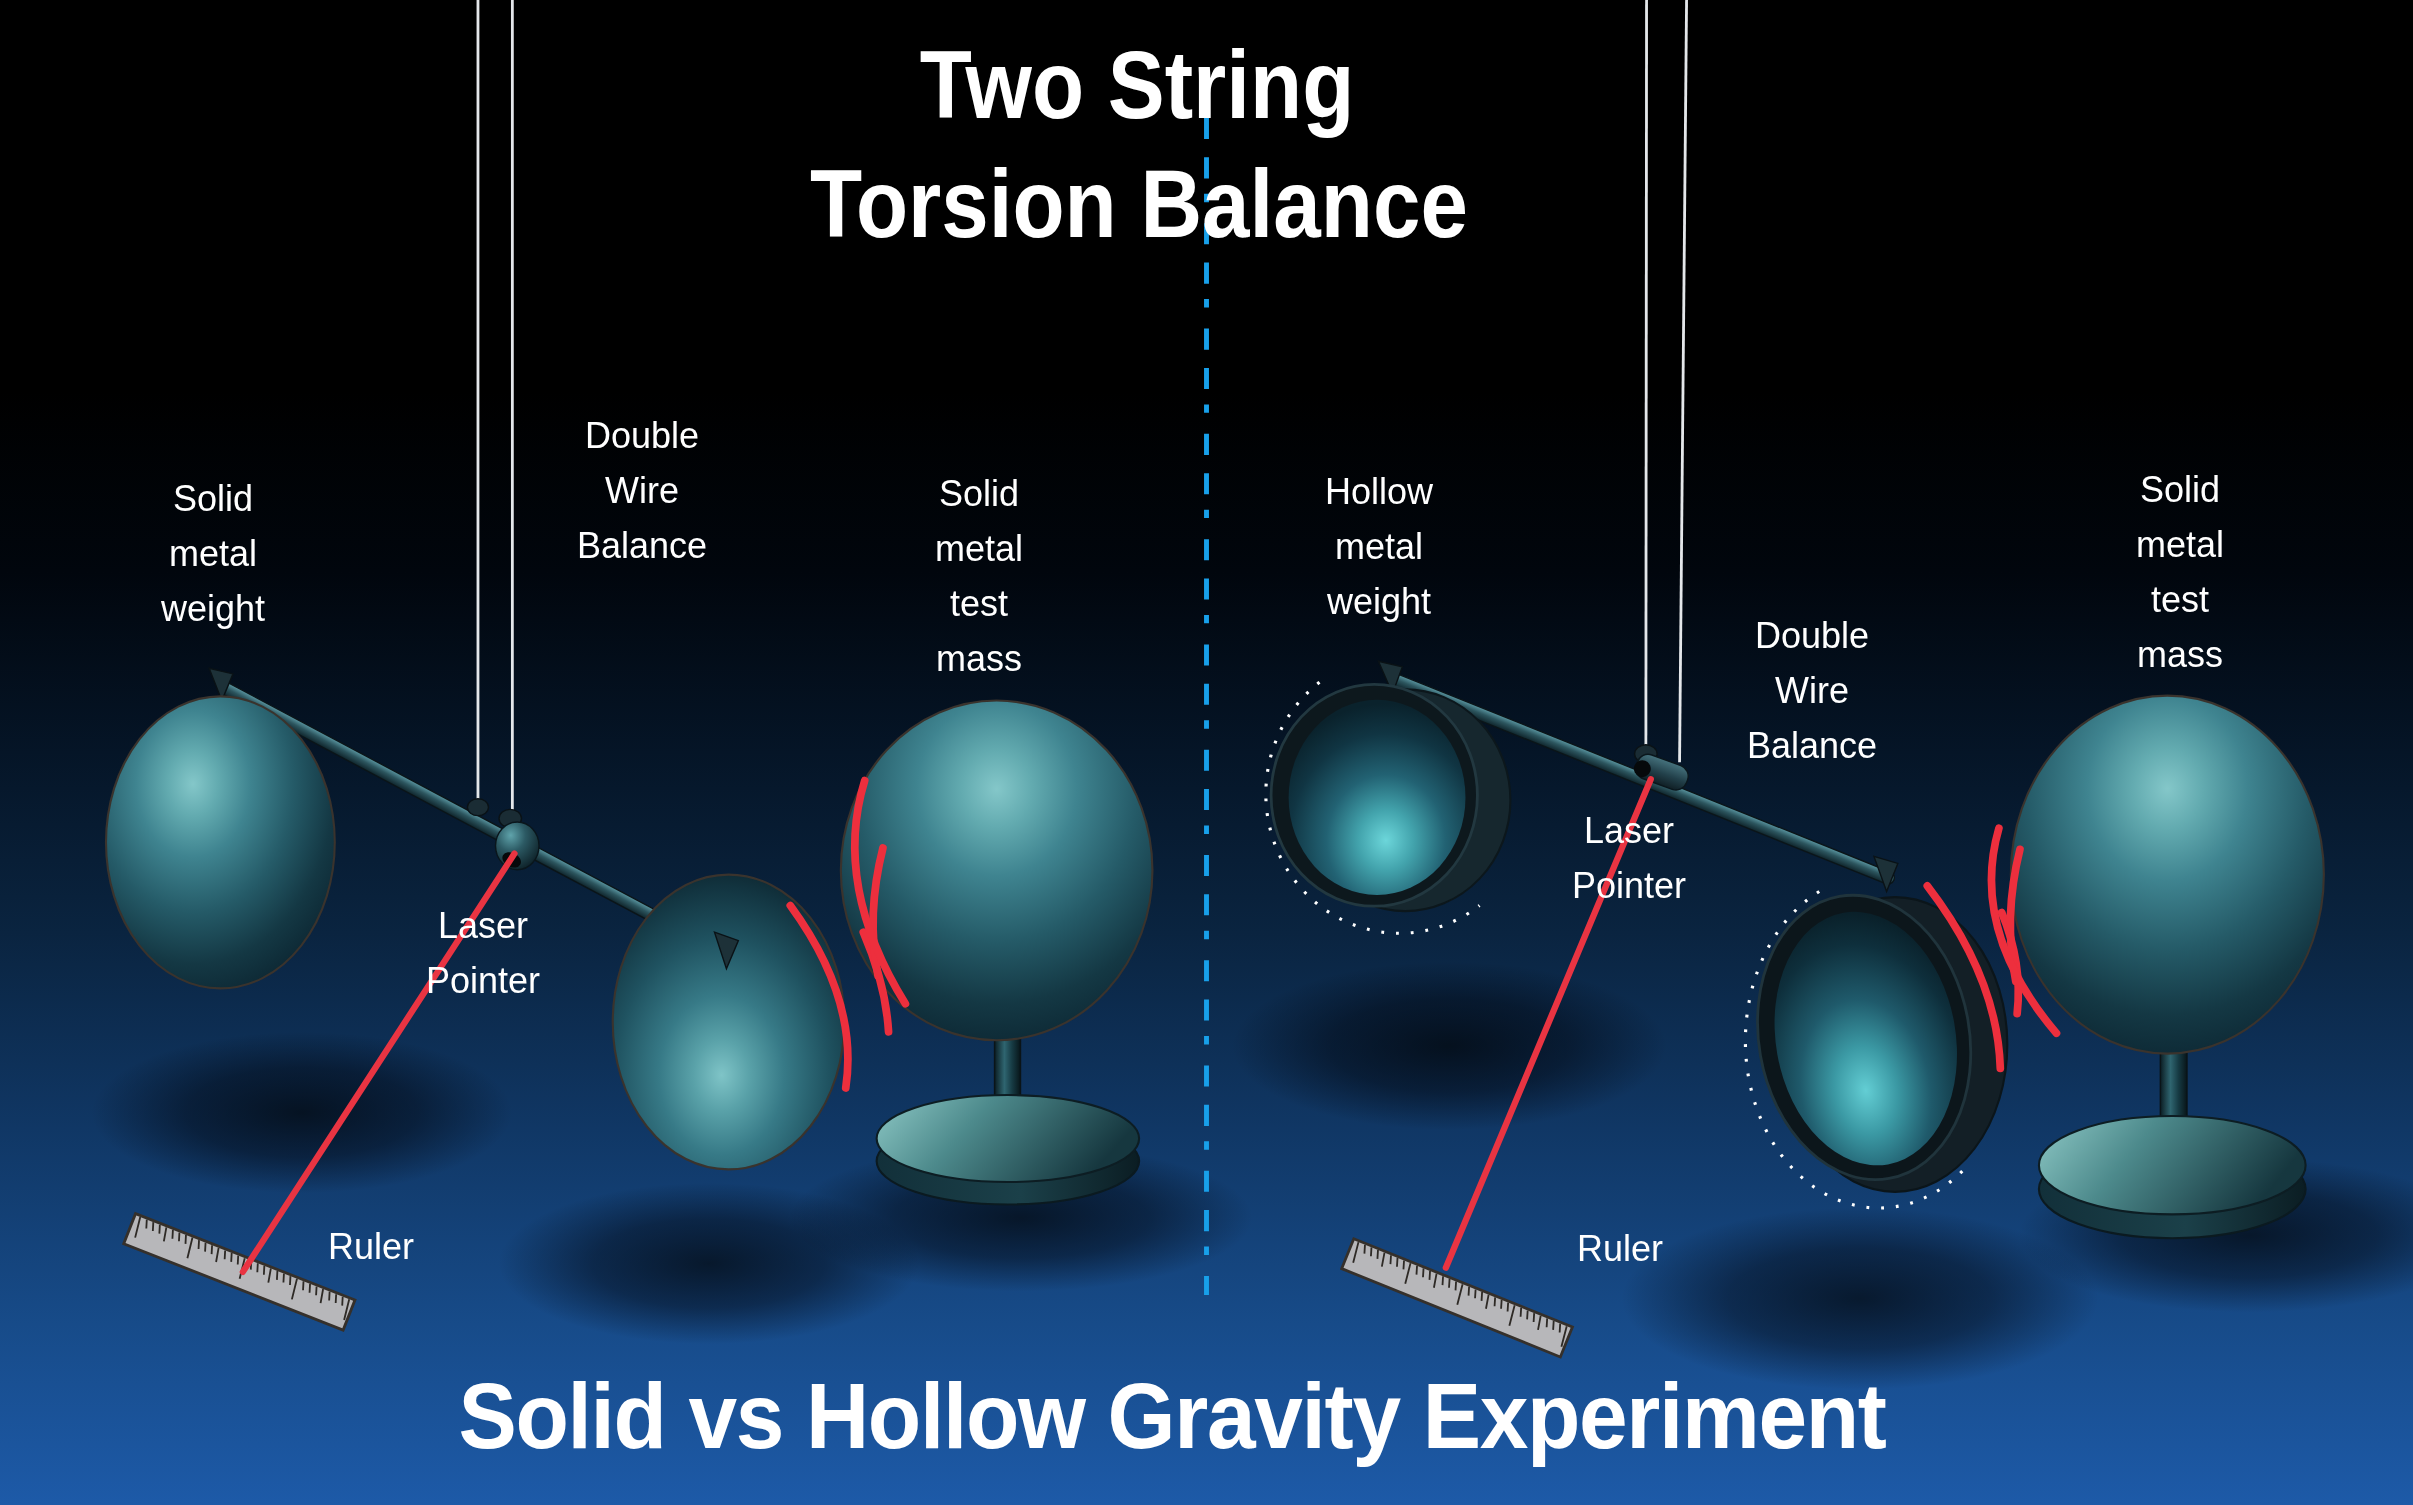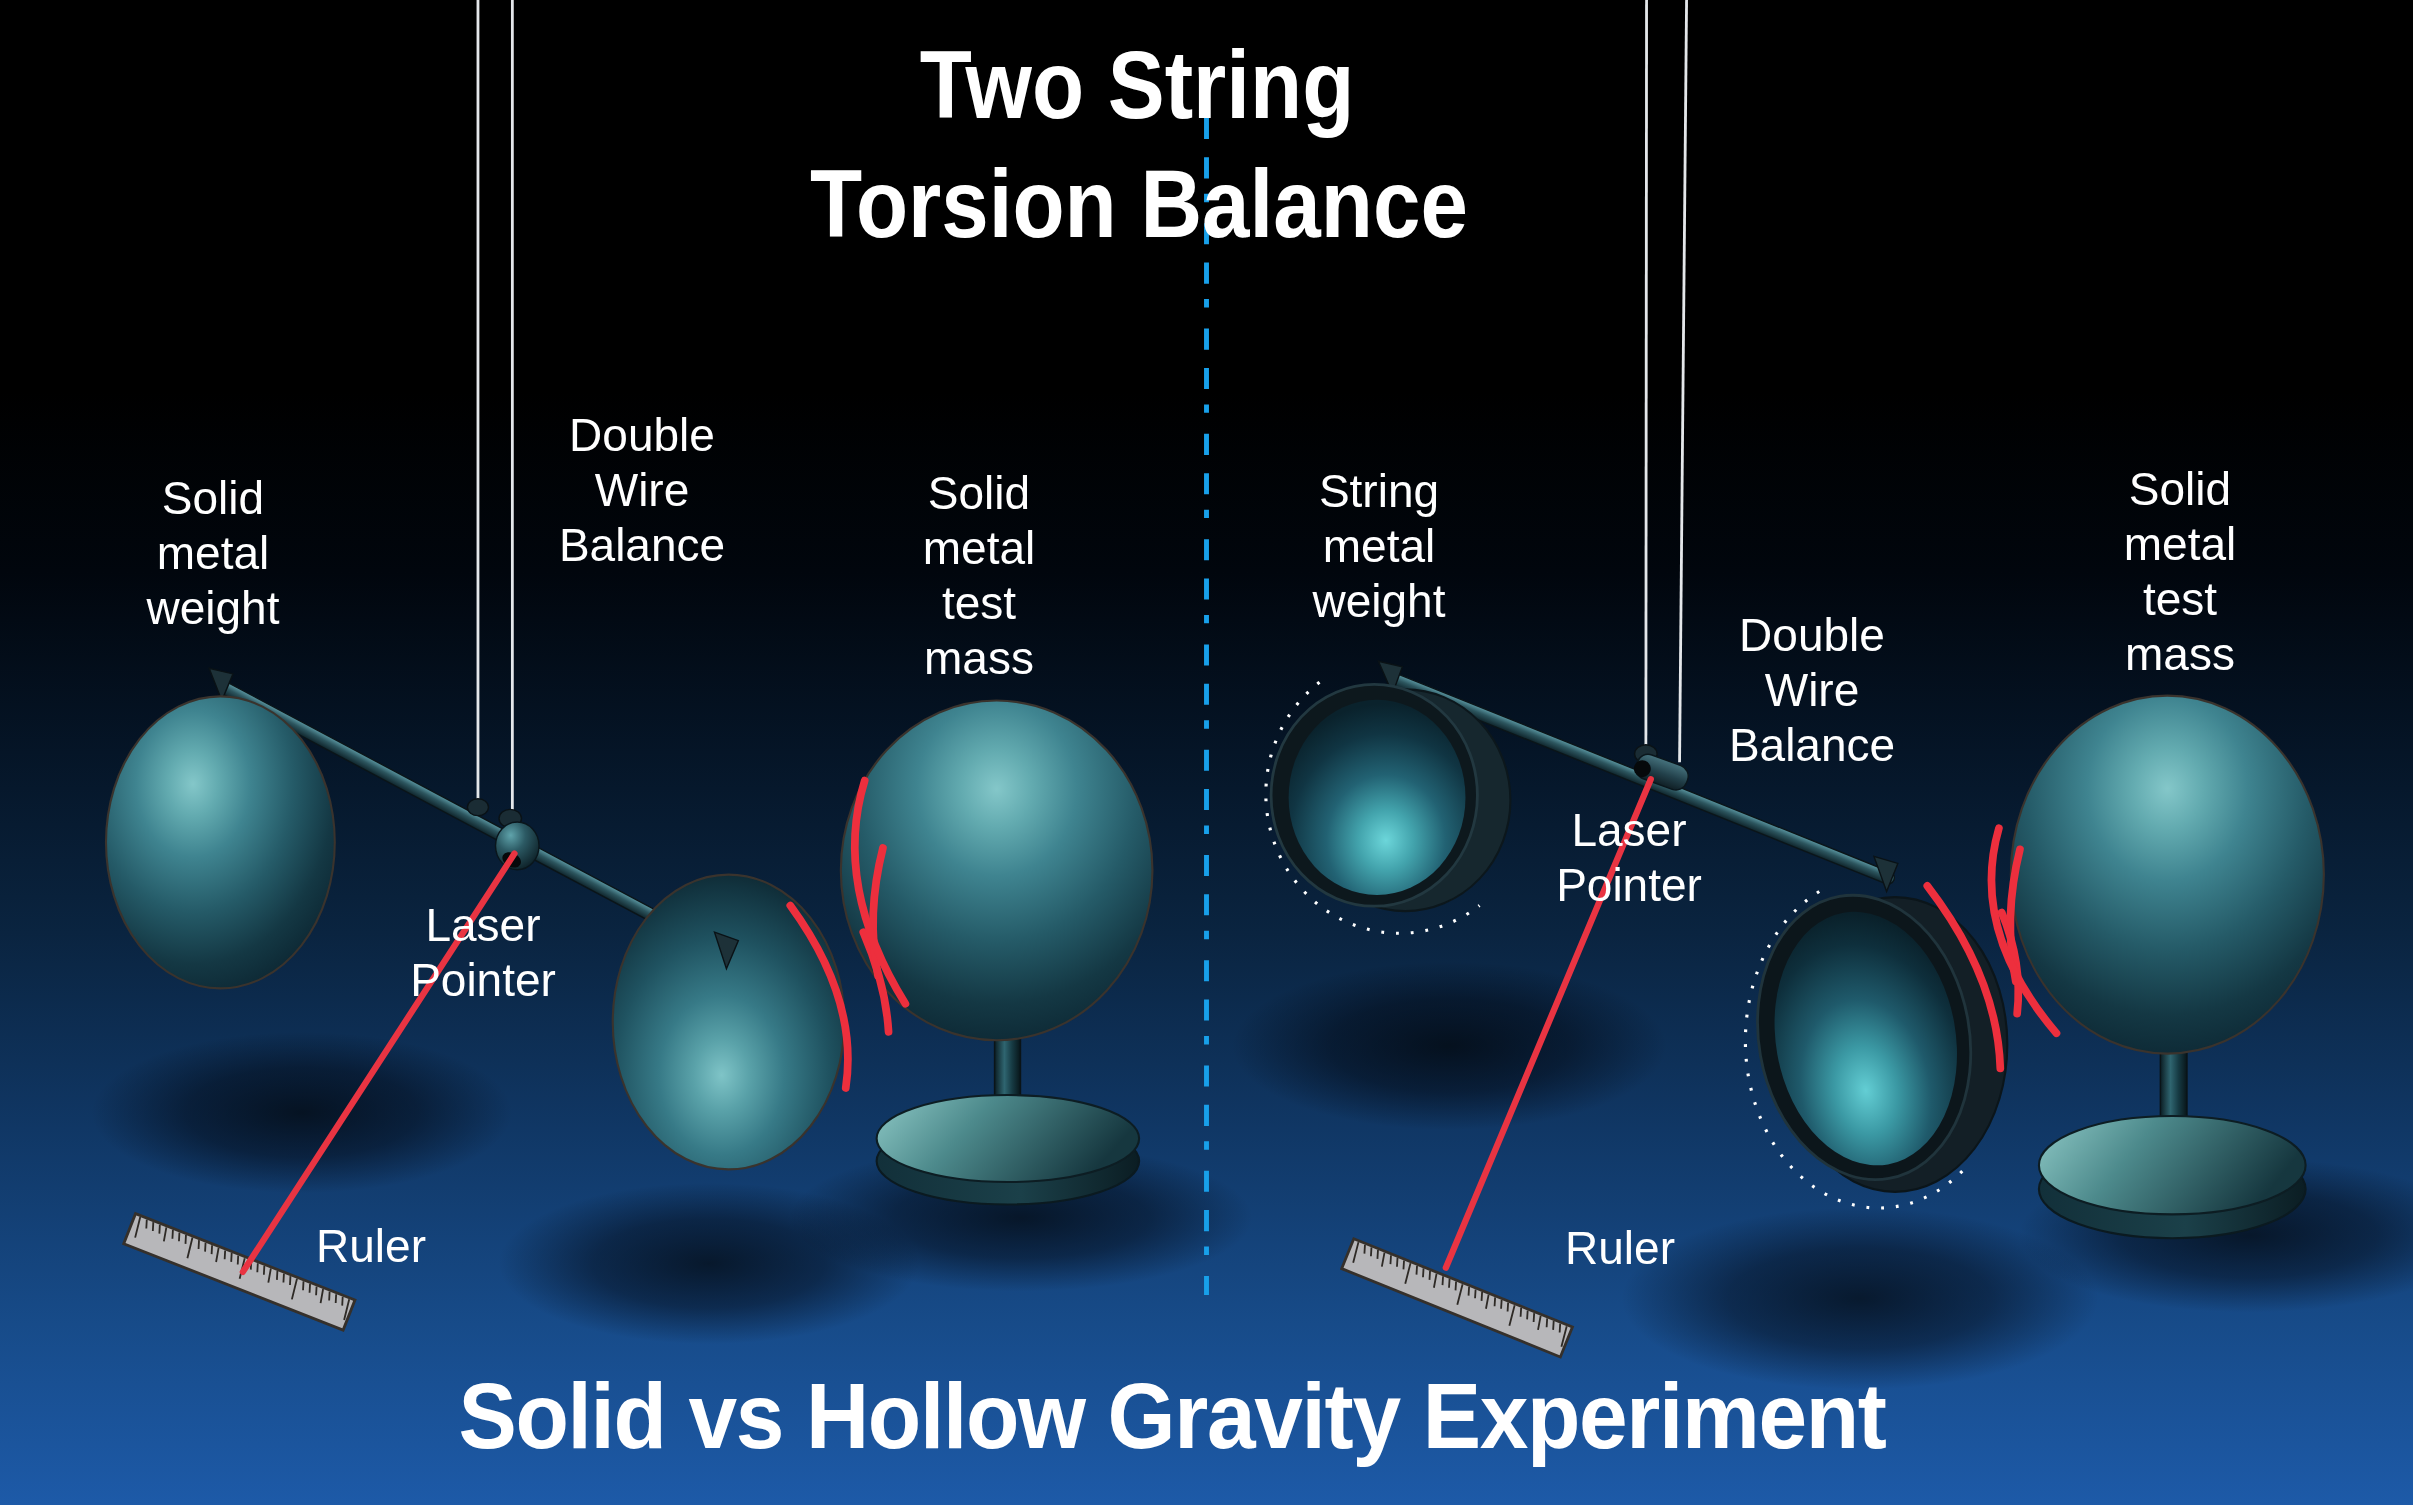--- a/index.html
+++ b/index.html
@@ -9,21 +9,21 @@
       #000000 0%, #000000 26%,
       #01060d 38%, #051527 50%,
       #0a2440 62%, #103765 75%,
       #174b89 88%, #1d5aa8 100%);
     font-family:"Liberation Sans", sans-serif;
   }
   svg{position:absolute;left:0;top:0;}
   .txt{position:absolute;color:#ffffff;text-align:center;white-space:nowrap;}
   .title{font-size:97px;font-weight:700;line-height:119px;transform:translateX(-50%) scaleX(.88);}
   .footer-title{font-size:93px;font-weight:700;letter-spacing:-1.4px;transform:translateX(-50%) scaleX(.94);}
-  .lbl{font-size:46px;font-weight:400;line-height:55px;transform:translateX(-50%);}
+  .lbl{font-size:36px;font-weight:400;line-height:55px;transform:translateX(-50%);}
 </style>
 </head>
 <body>
 
 <svg width="2413" height="1505" viewBox="0 0 3438 2144">
   <defs>
     <radialGradient id="gradWeight" cx="38%" cy="30%" r="78%">
       <stop offset="0%" stop-color="#84c7c9"></stop>
         <stop offset="14%" stop-color="#63abb0"></stop>
       <stop offset="32%" stop-color="#3f8490"></stop>
@@ -229,21 +229,21 @@
 </div>
 
 <div class="txt lbl" style="left:483px;top:898px;">
   <div>Laser</div>
   <div>Pointer</div>
 </div>
 
 <div class="txt lbl" style="left:371px;top:1219px;">Ruler</div>
 
 <div class="txt lbl" style="left:1379px;top:464px;">
-  <div>String</div>
+  <div>Hollow</div>
   <div>metal</div>
   <div>weight</div>
 </div>
 
 <div class="txt lbl" style="left:1812px;top:608px;">
   <div>Double</div>
   <div>Wire</div>
   <div>Balance</div>
 </div>
 

